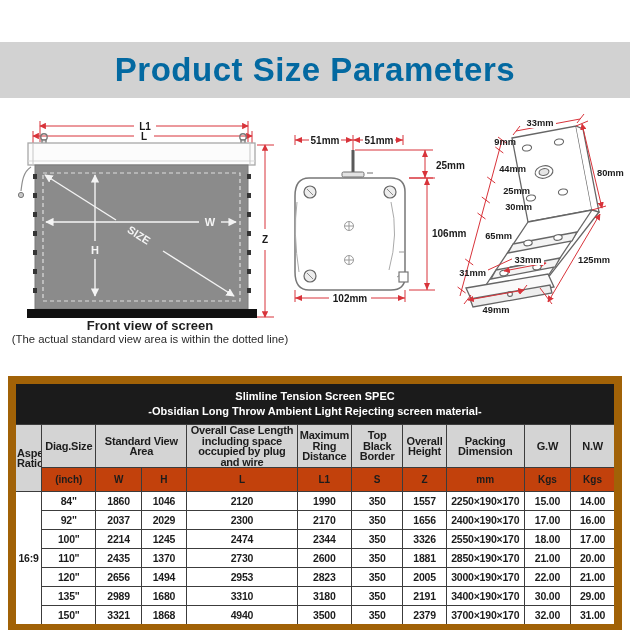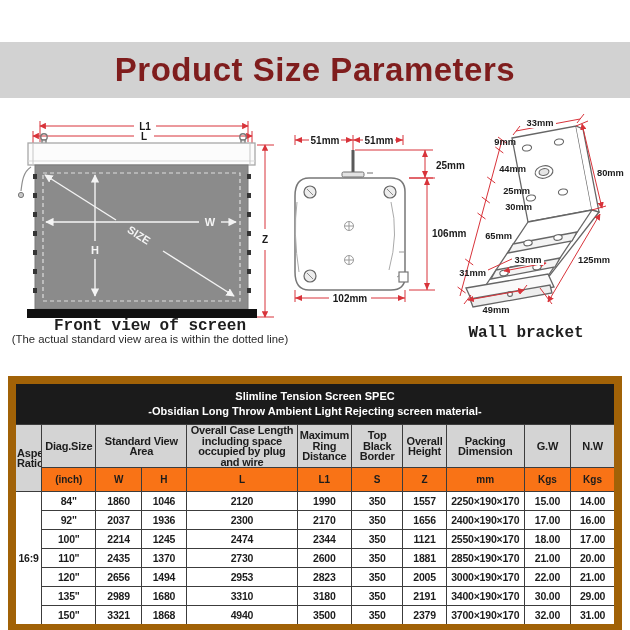--- a/index.html
+++ b/index.html
@@ -1,39 +1,39 @@
 <!DOCTYPE html>
 <html><head>
 <meta charset="utf-8">
 <style>
   html,body{margin:0;padding:0;background:#fff;}
   .page{position:relative;width:630px;height:630px;background:#fff;overflow:hidden;
         font-family:"Liberation Sans",sans-serif;}
   
   .titlebar{position:absolute;left:0;top:42px;width:630px;height:56px;background:#d2d2d2;
             display:flex;align-items:center;justify-content:center;}
-  .titlebar .t{font-size:33px;font-weight:700;color:#7f1d1d;letter-spacing:.5px;}
+  .titlebar .t{font-size:33px;font-weight:700;color:#0369a1;letter-spacing:.5px;}
   
   .fig{position:absolute;}
   .caption{position:absolute;text-align:center;color:#1e1e1e;}
-  .cap-main{font-size:16px;font-weight:700;line-height:14px;font-family:Liberation Mono, monospace;}
+  .cap-main{font-size:13px;font-weight:700;line-height:14px;}
   .cap-sub{font-size:11.3px;line-height:13px;color:#2a2a2a;}
   
   .dimtxt{font-family:"Liberation Sans",sans-serif;font-size:10px;font-weight:700;fill:#1b1b1b;}
   .dimtxt-s{font-family:"Liberation Sans",sans-serif;font-size:9.3px;font-weight:700;fill:#1b1b1b;}
   .scrtxt{font-family:"Liberation Sans",sans-serif;font-size:11px;font-weight:700;fill:#f4f4f4;}
   
   .spec-table{position:absolute;left:8px;top:376px;width:614px;border-collapse:collapse;
               table-layout:fixed;color:#1c1c1c;border:8px solid #a16207;}
   .spec-table th,.spec-table td{border:1px solid #3c3c3c;text-align:center;vertical-align:middle;
               padding:0 1px;font-weight:700;overflow:hidden;}
   .band-cell{background:#1b1b1b;color:#fff;height:40px;font-size:11px;font-weight:700;
              border:1px solid #1b1b1b;line-height:15px;}
   .hrow1 th{background:#d4d4d4;height:36px;font-size:11px;line-height:10.5px;letter-spacing:-.2px;}
-  .hrow2 th{background:#f97316;height:23px;font-size:10px;}
+  .hrow2 th{background:#c2410c;height:23px;font-size:10px;}
   .spec-table tbody td{height:18px;font-size:10.5px;background:#fff;letter-spacing:-.2px;}
   .c-ar{font-size:10.5px;margin-top:40px;}
 </style>
 </head>
 <body>
 
 <div class="page">
 
   <svg width="0" height="0" style="position:absolute">
     <defs>
@@ -275,23 +275,20 @@
     <text class="dimtxt-s" x="90" y="84" text-anchor="end">25mm</text>
     <text class="dimtxt-s" x="92" y="100" text-anchor="end">30mm</text>
     <text class="dimtxt-s" x="72" y="129" text-anchor="end">65mm</text>
     <rect x="72" y="144" width="32" height="11" fill="#fff"></rect>
     <text class="dimtxt-s" x="88" y="153" text-anchor="middle">33mm</text>
     <text class="dimtxt-s" x="46" y="166" text-anchor="end">31mm</text>
     <text class="dimtxt-s" x="56" y="203" text-anchor="middle">49mm</text>
     <text class="dimtxt-s" x="157" y="66">80mm</text>
     <text class="dimtxt-s" x="138" y="153">125mm</text>
   </svg>
-  <div class="caption" style="left:462px;top:326px;width:128px">
-    <div class="cap-main">Wall bracket</div>
-  </div>
 
   <table class="spec-table">
     <colgroup>
       <col style="width:4.89%">
         <col style="width:8.96%">
         <col style="width:7.49%">
         <col style="width:7.49%">
       <col style="width:18.24%">
         <col style="width:8.96%">
         <col style="width:8.47%">
@@ -342,37 +339,37 @@
           <td>1990</td>
           <td>350</td>
           <td>1557</td>
           <td>2250×190×170</td>
           <td>15.00</td>
           <td>14.00</td>
         </tr>
         <tr>
           <td>92"</td>
           <td>2037</td>
-          <td>1936</td>
+          <td>2029</td>
           <td>2300</td>
           <td>2170</td>
           <td>350</td>
           <td>1656</td>
           <td>2400×190×170</td>
           <td>17.00</td>
           <td>16.00</td>
         </tr>
         <tr>
           <td>100"</td>
           <td>2214</td>
           <td>1245</td>
           <td>2474</td>
           <td>2344</td>
           <td>350</td>
-          <td>1121</td>
+          <td>3326</td>
           <td>2550×190×170</td>
           <td>18.00</td>
           <td>17.00</td>
         </tr>
         <tr>
           <td>110"</td>
           <td>2435</td>
           <td>1370</td>
           <td>2730</td>
           <td>2600</td>

